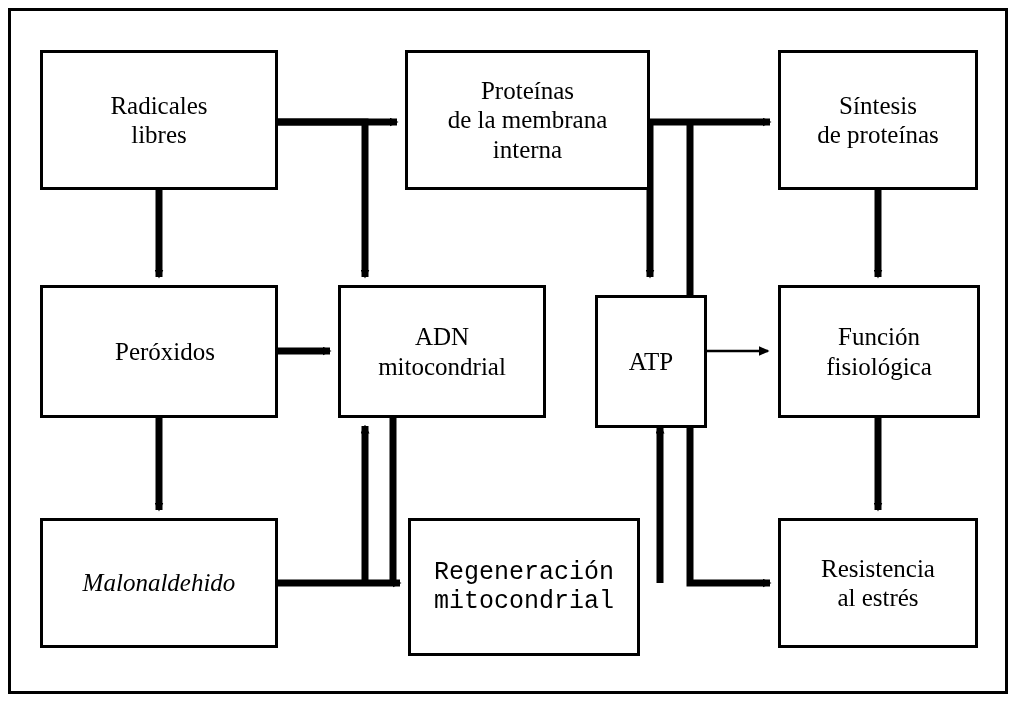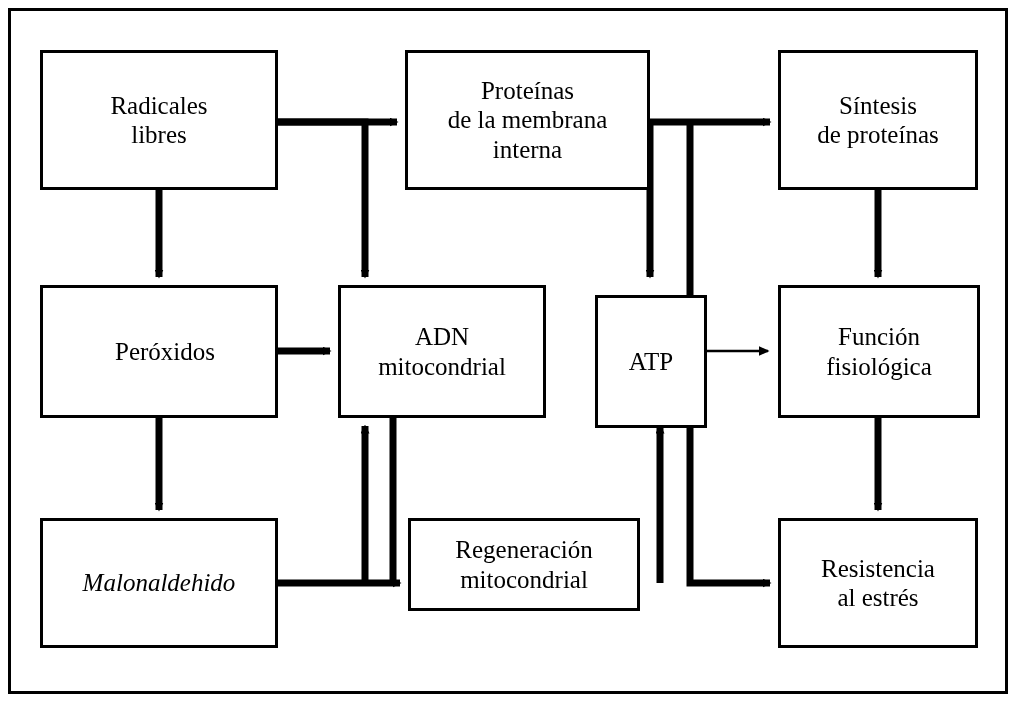--- a/index.html
+++ b/index.html
@@ -129,21 +129,21 @@
   <div class="node" style="left:595px;top:285px;width:112px;height:133px;margin-top:10px;">
     <span>ATP</span>
   </div>
   <div class="node" style="left:778px;top:285px;width:202px;height:133px;justify-content:center;">
     <span>Función
 fisiológica</span>
   </div>
   <div class="node" style="left:40px;top:518px;width:238px;height:130px;font-style:italic;">
     <span>Malonaldehido</span>
   </div>
-  <div class="node" style="left:408px;top:518px;width:232px;height:93px;">
+  <div class="node" style="left:408px;top:518px;width:232px;height:138px;font-family:Liberation Mono, monospace;">
     <span>Regeneración
 mitocondrial</span>
   </div>
   <div class="node" style="left:778px;top:518px;width:200px;height:130px;text-align:center;">
     <span>Resistencia
 al estrés</span>
   </div>
 </div>
 
 </body></html>

